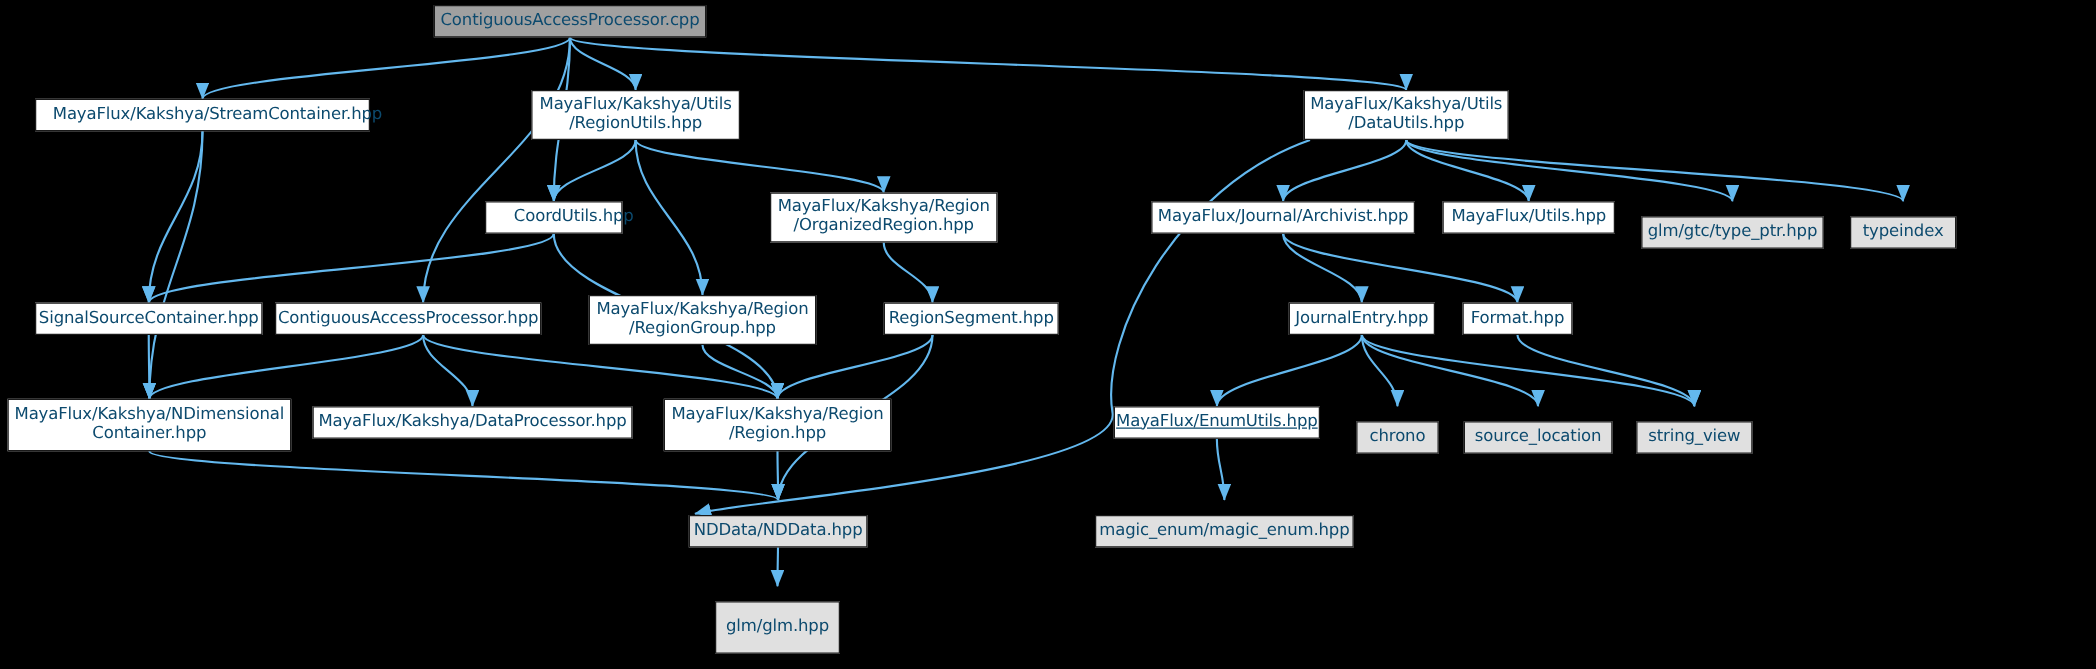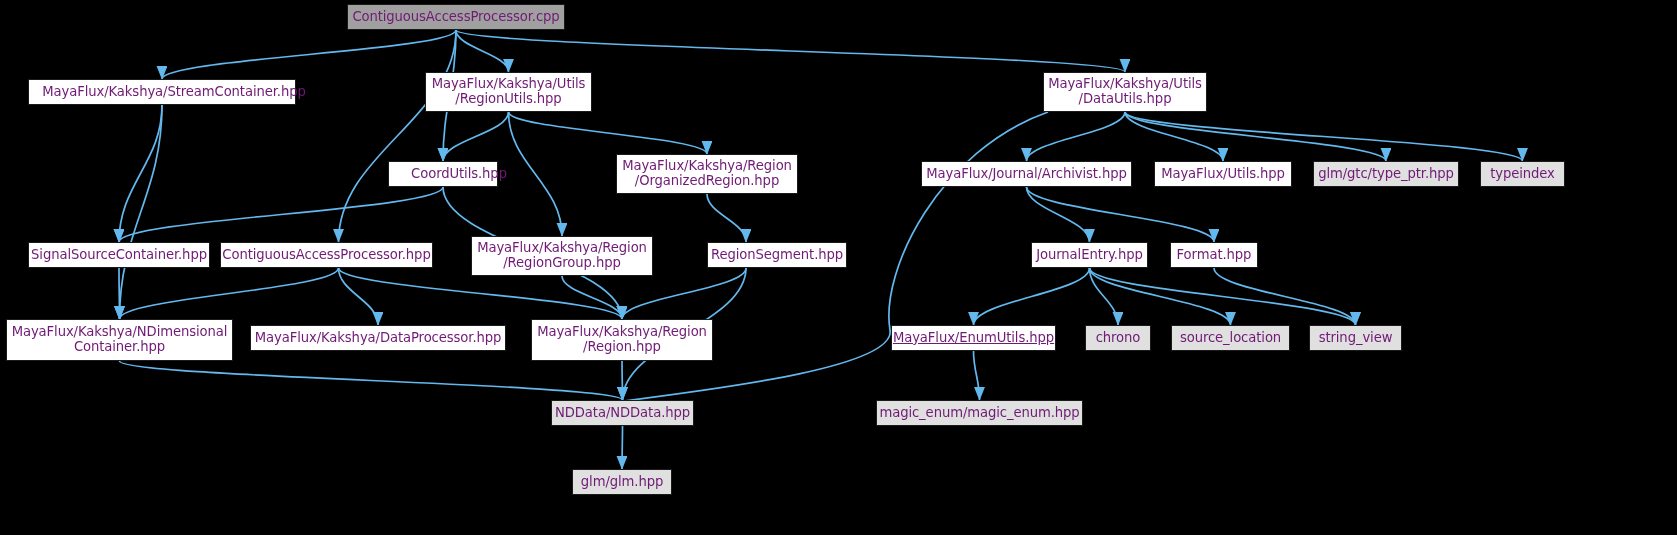--- a/index.html
+++ b/index.html
@@ -25,29 +25,29 @@
     pointer-events: none;
   }
   .node {
     position: absolute;
     box-sizing: border-box;
     display: flex;
     align-items: center;
     justify-content: center;
     text-align: center;
     border: 1px solid #1a1a1a;
-    color: #701a75;
+    color: #0c4a6e;
     font-size: 13.2px;
     line-height: 1.12;
     letter-spacing: -0.1px;
     white-space: pre-line;
     padding: 0 4px;
   }
   .node.fill-white   { background: #ffffff; }
-  .node.fill-gray    { background: #e0e0e0; }
+  .node.fill-gray    { background: #e0e0e0; margin-top: 12px; }
   .node.fill-root    { background: #a0a0a0; }
 </style>
 </head>
 <body>
 
 <div id="graph-root">
   <svg id="edge-layer" viewBox="0 0 1677 535" xmlns="http://www.w3.org/2000/svg">
     <defs>
       <marker id="arrowhead" markerWidth="9" markerHeight="9" refX="7.6" refY="3.2" orient="auto" markerUnits="strokeWidth">
         <path d="M0,0 L8,3.2 L0,6.4 z" fill="#63b8ee"></path>
@@ -117,15 +117,15 @@
  Container.hpp</span></div>
       <div class="node fill-white" style="left: 250px; top: 325px; width: 256px; height: 26px; background: rgb(255, 255, 255); border-color: rgb(26, 26, 26);"><span>MayaFlux/Kakshya/DataProcessor.hpp</span></div>
       <div class="node fill-white" style="left: 531px; top: 319px; width: 182px; height: 42px; background: rgb(255, 255, 255); border-color: rgb(26, 26, 26);"><span>MayaFlux/Kakshya/Region
 /Region.hpp</span></div>
       <div class="node fill-white" style="left: 891px; top: 325px; width: 165px; height: 26px; background: rgb(255, 255, 255); border-color: rgb(26, 26, 26); text-decoration: underline;"><span>MayaFlux/EnumUtils.hpp</span></div>
       <div class="node fill-gray" style="left: 1085px; top: 325px; width: 66px; height: 26px; background: rgb(224, 224, 224); border-color: rgb(26, 26, 26);"><span>chrono</span></div>
       <div class="node fill-gray" style="left: 1171px; top: 325px; width: 119px; height: 26px; background: rgb(224, 224, 224); border-color: rgb(26, 26, 26);"><span>source_location</span></div>
       <div class="node fill-gray" style="left: 1309px; top: 325px; width: 93px; height: 26px; background: rgb(224, 224, 224); border-color: rgb(26, 26, 26);"><span>string_view</span></div>
       <div class="node fill-gray" style="left: 551px; top: 400px; width: 143px; height: 26px; background: rgb(224, 224, 224); border-color: rgb(26, 26, 26);"><span>NDData/NDData.hpp</span></div>
       <div class="node fill-gray" style="left: 876px; top: 400px; width: 207px; height: 26px; background: rgb(224, 224, 224); border-color: rgb(26, 26, 26);"><span>magic_enum/magic_enum.hpp</span></div>
-      <div class="node fill-gray" style="left: 572px; top: 469px; width: 100px; height: 26px; background: rgb(224, 224, 224); border-color: rgb(26, 26, 26);"><span>glm/glm.hpp</span></div>
+      <div class="node fill-gray" style="left: 572px; top: 469px; width: 100px; height: 42px; background: rgb(224, 224, 224); border-color: rgb(26, 26, 26);"><span>glm/glm.hpp</span></div>
     </div>
 </div>
 
 </body></html>

